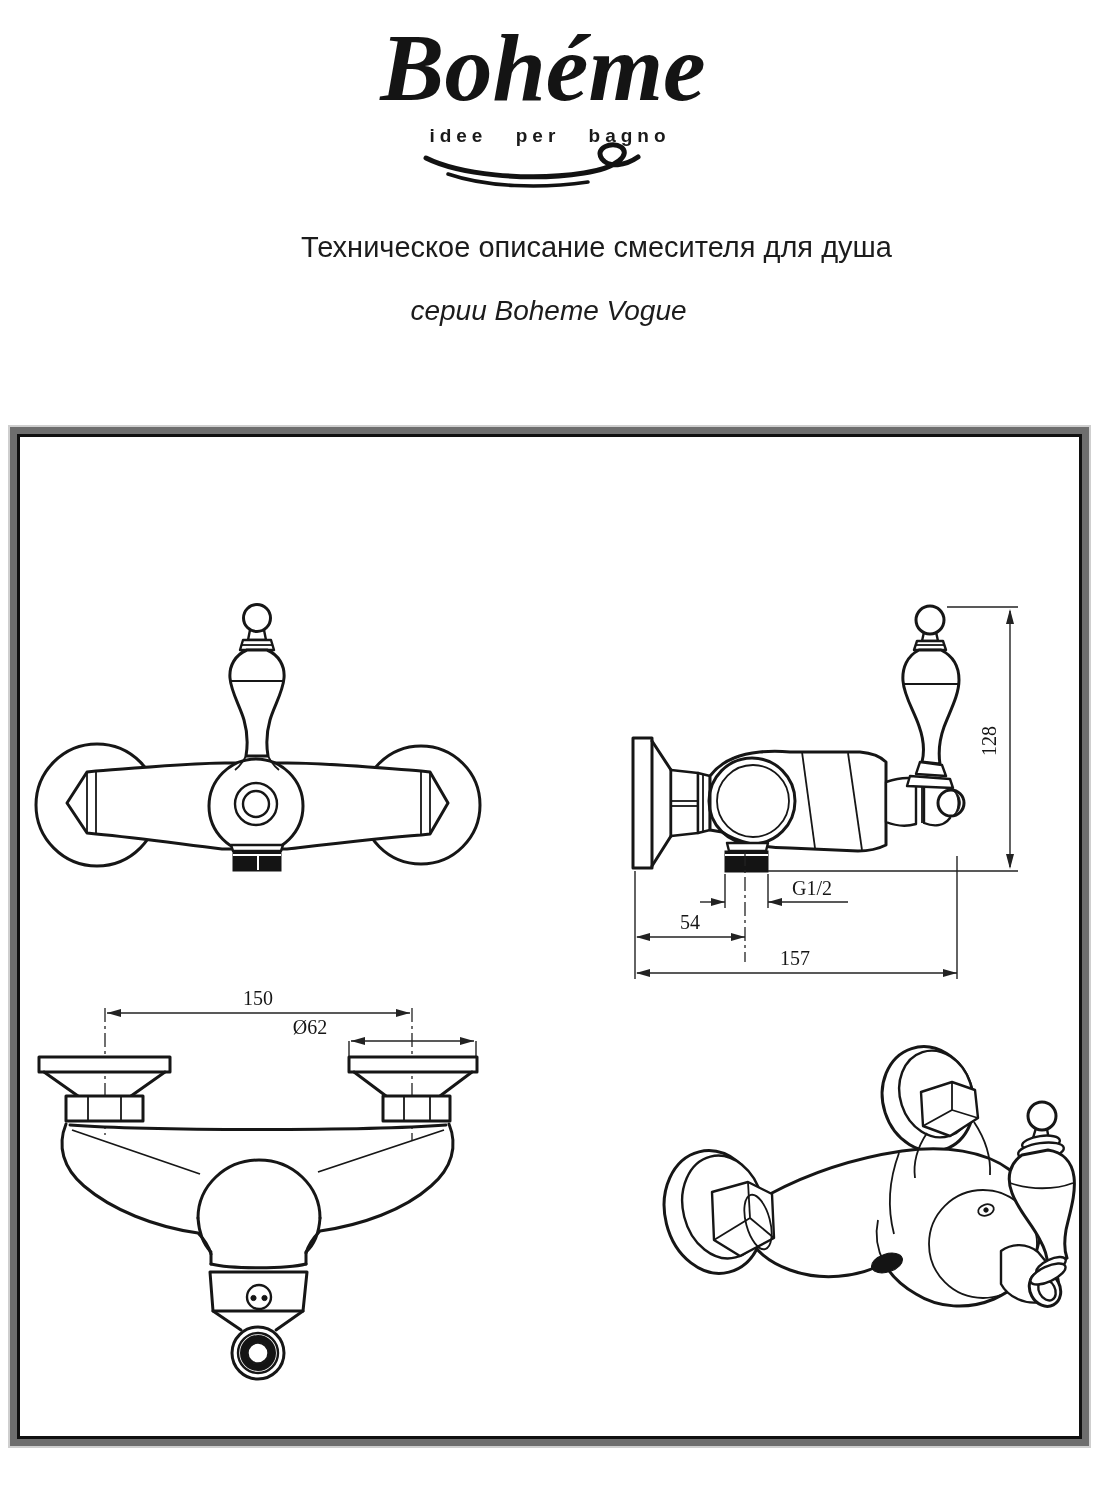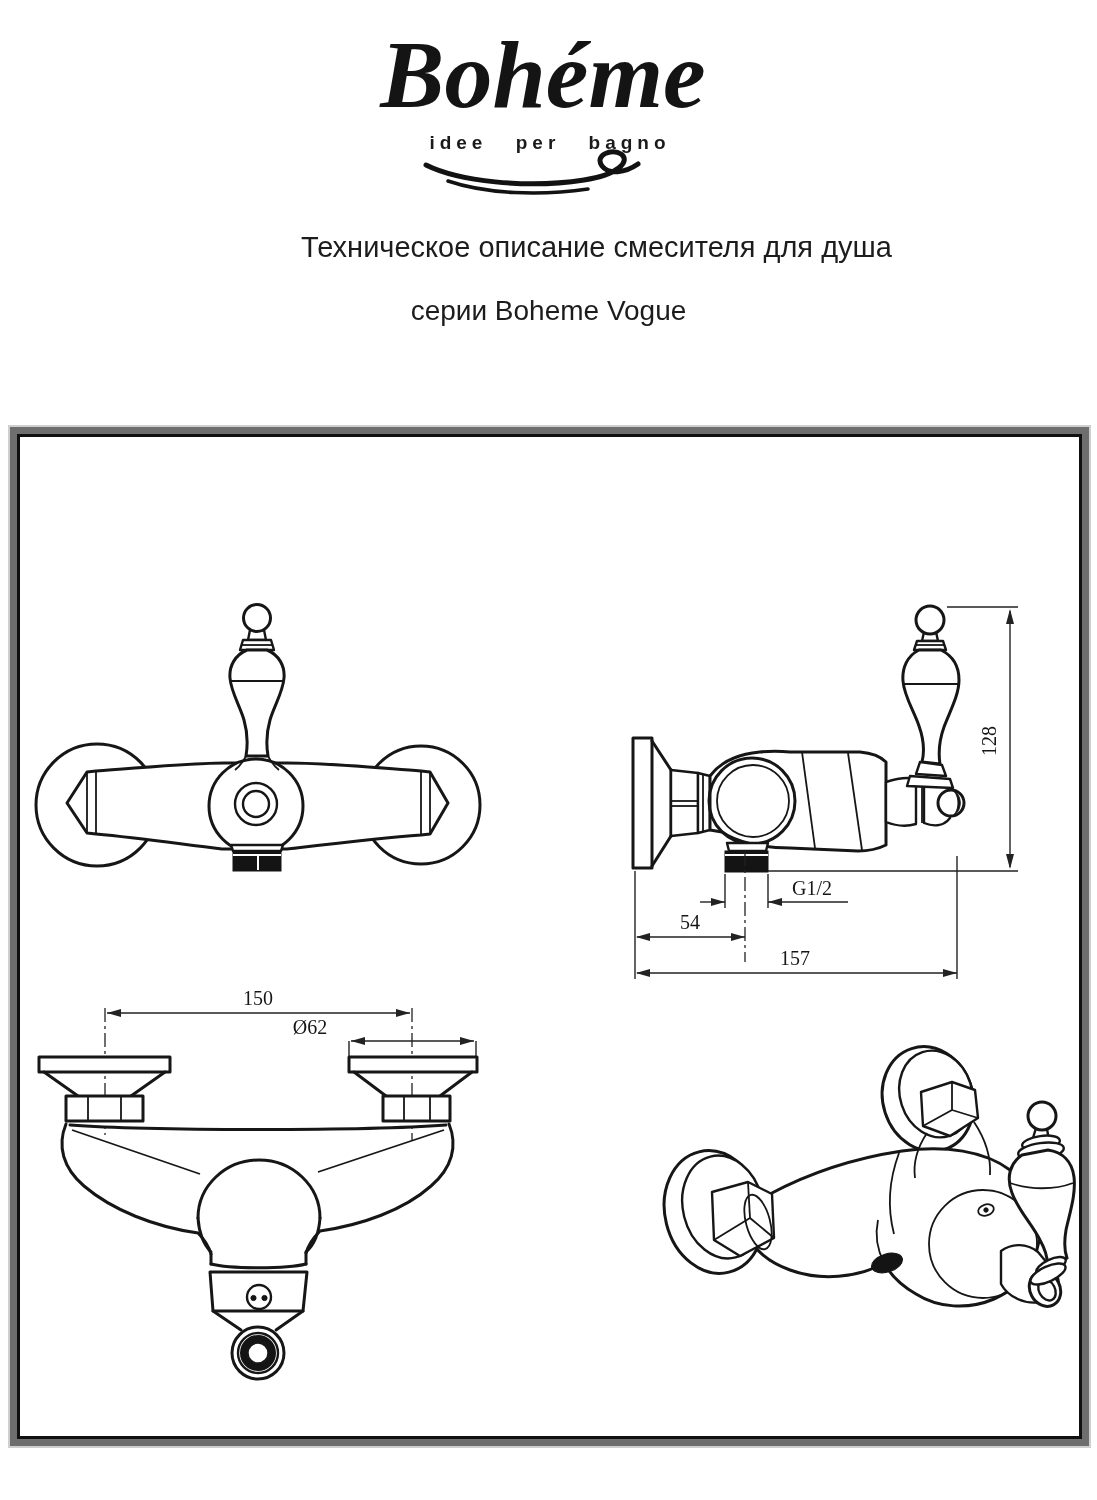--- a/index.html
+++ b/index.html
@@ -1,25 +1,25 @@
 <!DOCTYPE html>
 <html><head>
 <meta charset="utf-8">
 <style>
   html,body{margin:0;padding:0;background:#fff;}
   body{position:relative;width:1097px;height:1500px;font-family:"Liberation Sans",sans-serif;color:#161616;overflow:hidden;}
 
-  .logo-wrap{position:absolute;left:268px;top:7px;width:560px;height:198px;}
+  .logo-wrap{position:absolute;left:268px;top:0;width:560px;height:198px;}
   .logo-brand{font-family:"Liberation Serif",serif;font-style:italic;font-weight:700;font-size:96px;fill:#141414;}
   .logo-tagline{font-family:"Liberation Sans",sans-serif;font-size:19px;font-weight:600;letter-spacing:5px;word-spacing:18px;fill:#1a1a1a;}
   .swash{fill:none;stroke:#121212;stroke-linecap:round;}
 
   .title-line{position:absolute;left:0;width:100%;text-align:center;color:#1c1c1c;}
   .title-line.l1{top:231px;font-size:29px;padding-left:48px;}
-  .title-line.l2{top:295px;font-size:28px;}
+  .title-line.l2{top:295px;font-size:28px;font-style:italic;}
 
   .frame{position:absolute;left:8px;top:425px;width:1083px;height:1023px;box-sizing:border-box;border:2px solid #cfcfcf;background:#fff;}
   .frame-mid{position:absolute;top:0;left:0;right:0;bottom:0;border:7px solid #6e6e6e;}
   .frame-inner{position:absolute;top:0;left:0;right:0;bottom:0;border:3px solid #101010;overflow:hidden;background:#fff;}
   svg.drawing{display:block;width:100%;height:100%;}
 
   
   .o{fill:#fff;stroke:#161616;stroke-width:3;stroke-linejoin:round;}
   .o2{fill:#fff;stroke:#161616;stroke-width:2.4;stroke-linejoin:round;}
   .n{fill:none;stroke:#161616;stroke-width:3;stroke-linejoin:round;stroke-linecap:round;}

